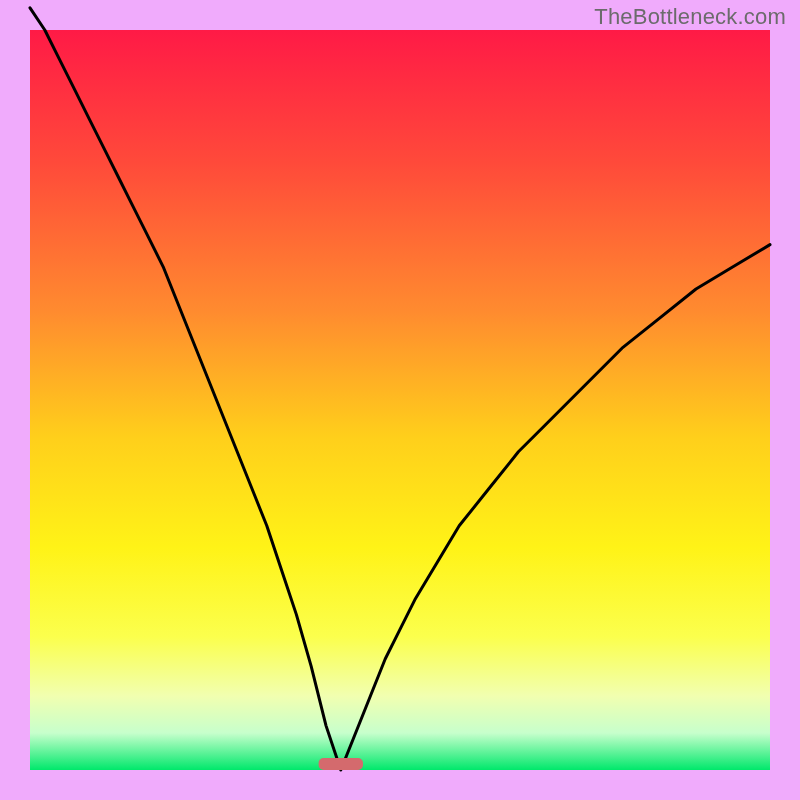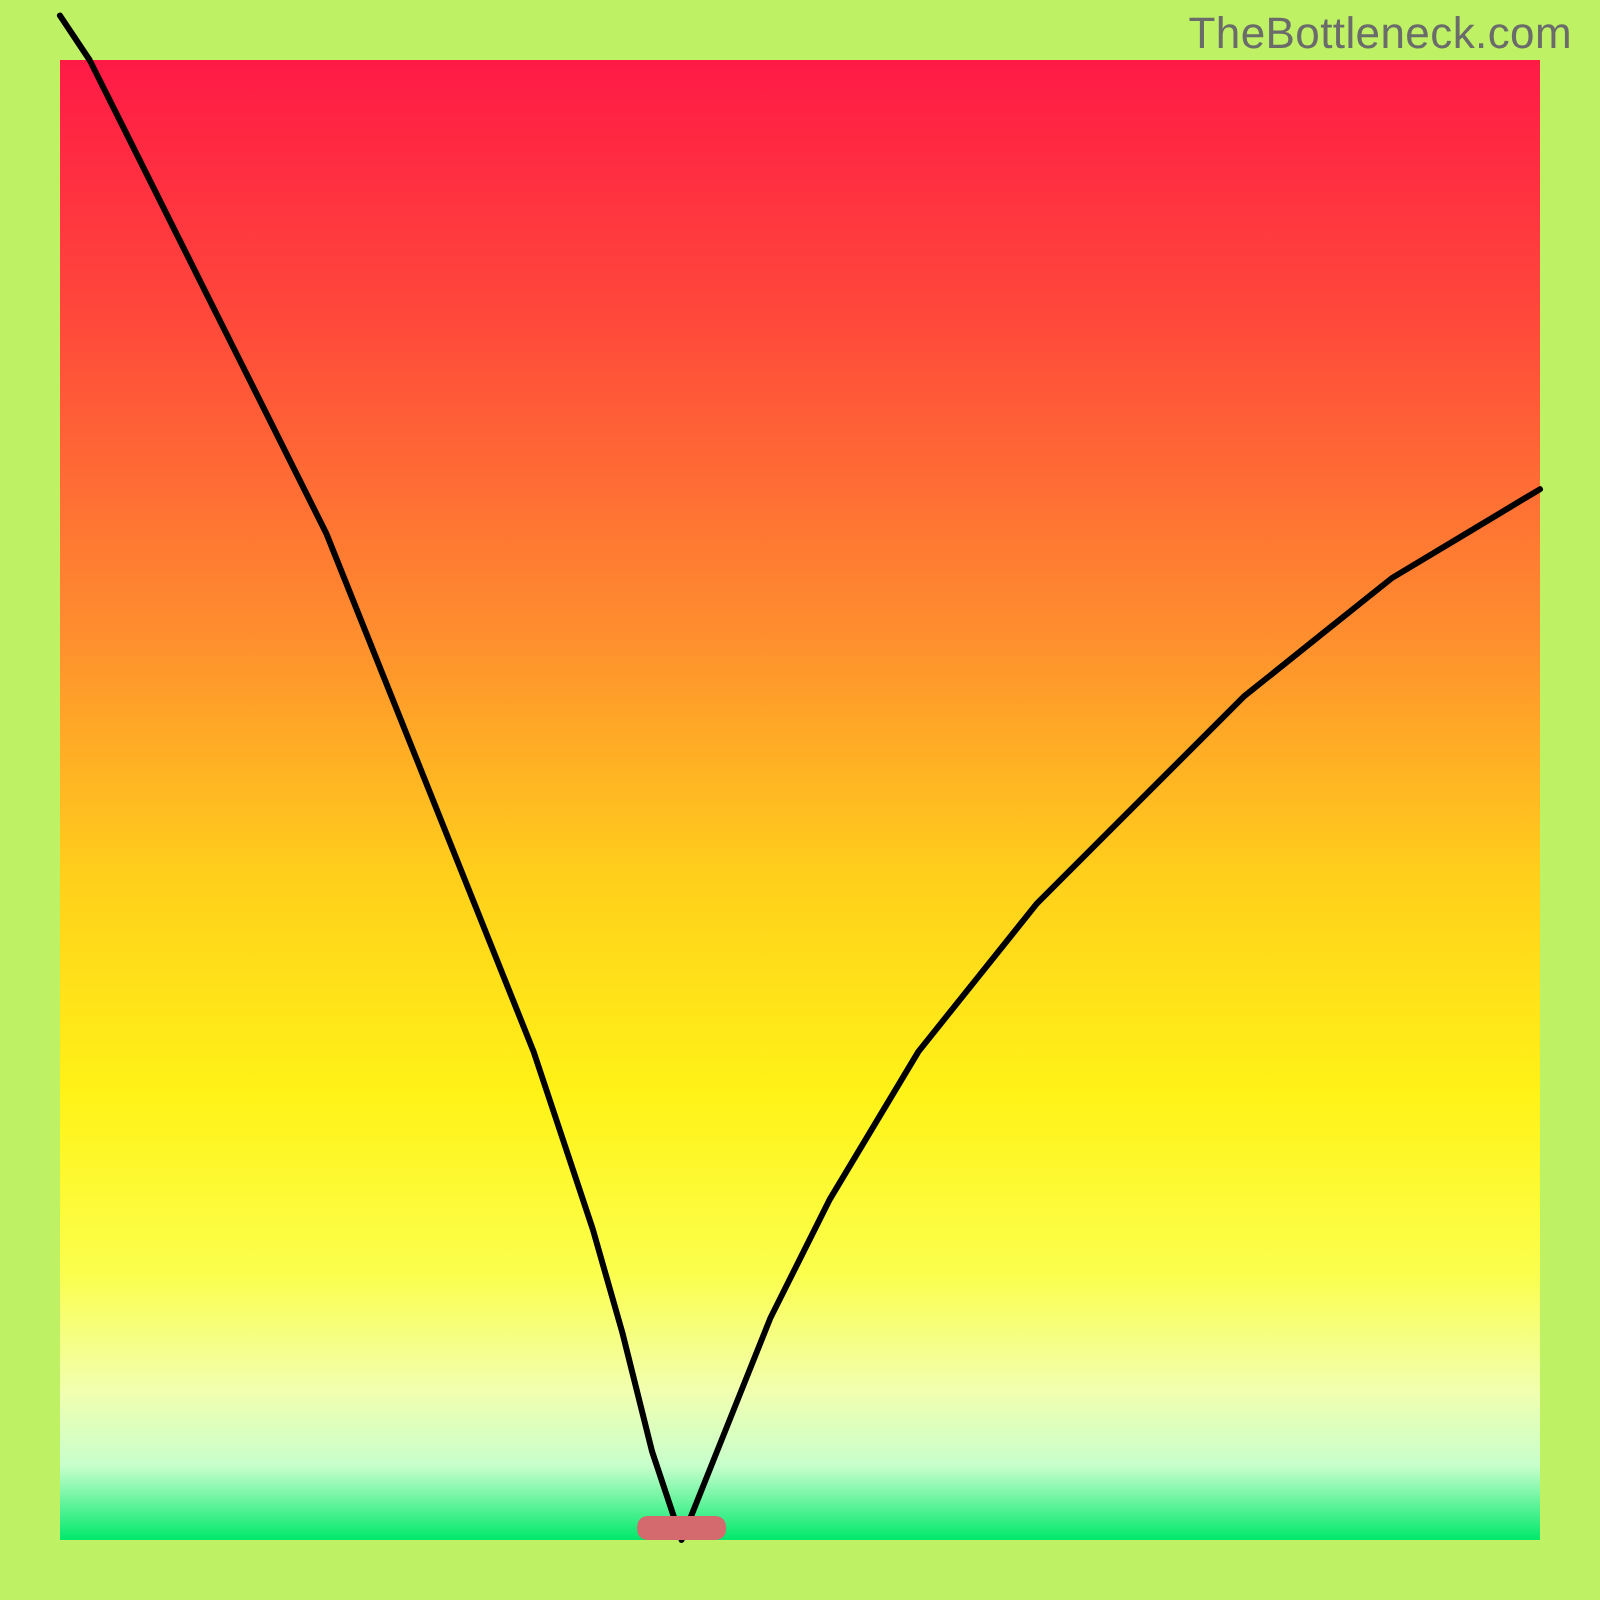--- a/index.html
+++ b/index.html
@@ -8,21 +8,21 @@
     width: 800px;
     height: 800px;
     overflow: hidden;
     background: #000;
     font-family: Arial, Helvetica, sans-serif;
   }
   .frame {
     position: relative;
     width: 800px;
     height: 800px;
-    background: #bef264;
+    background: #f0abfc;
   }
   .watermark {
     position: absolute;
     top: 4px;
     right: 14px;
     color: #6b6b6b;
     font-size: 22px;
     font-weight: 500;
     letter-spacing: 0.2px;
     z-index: 10;

